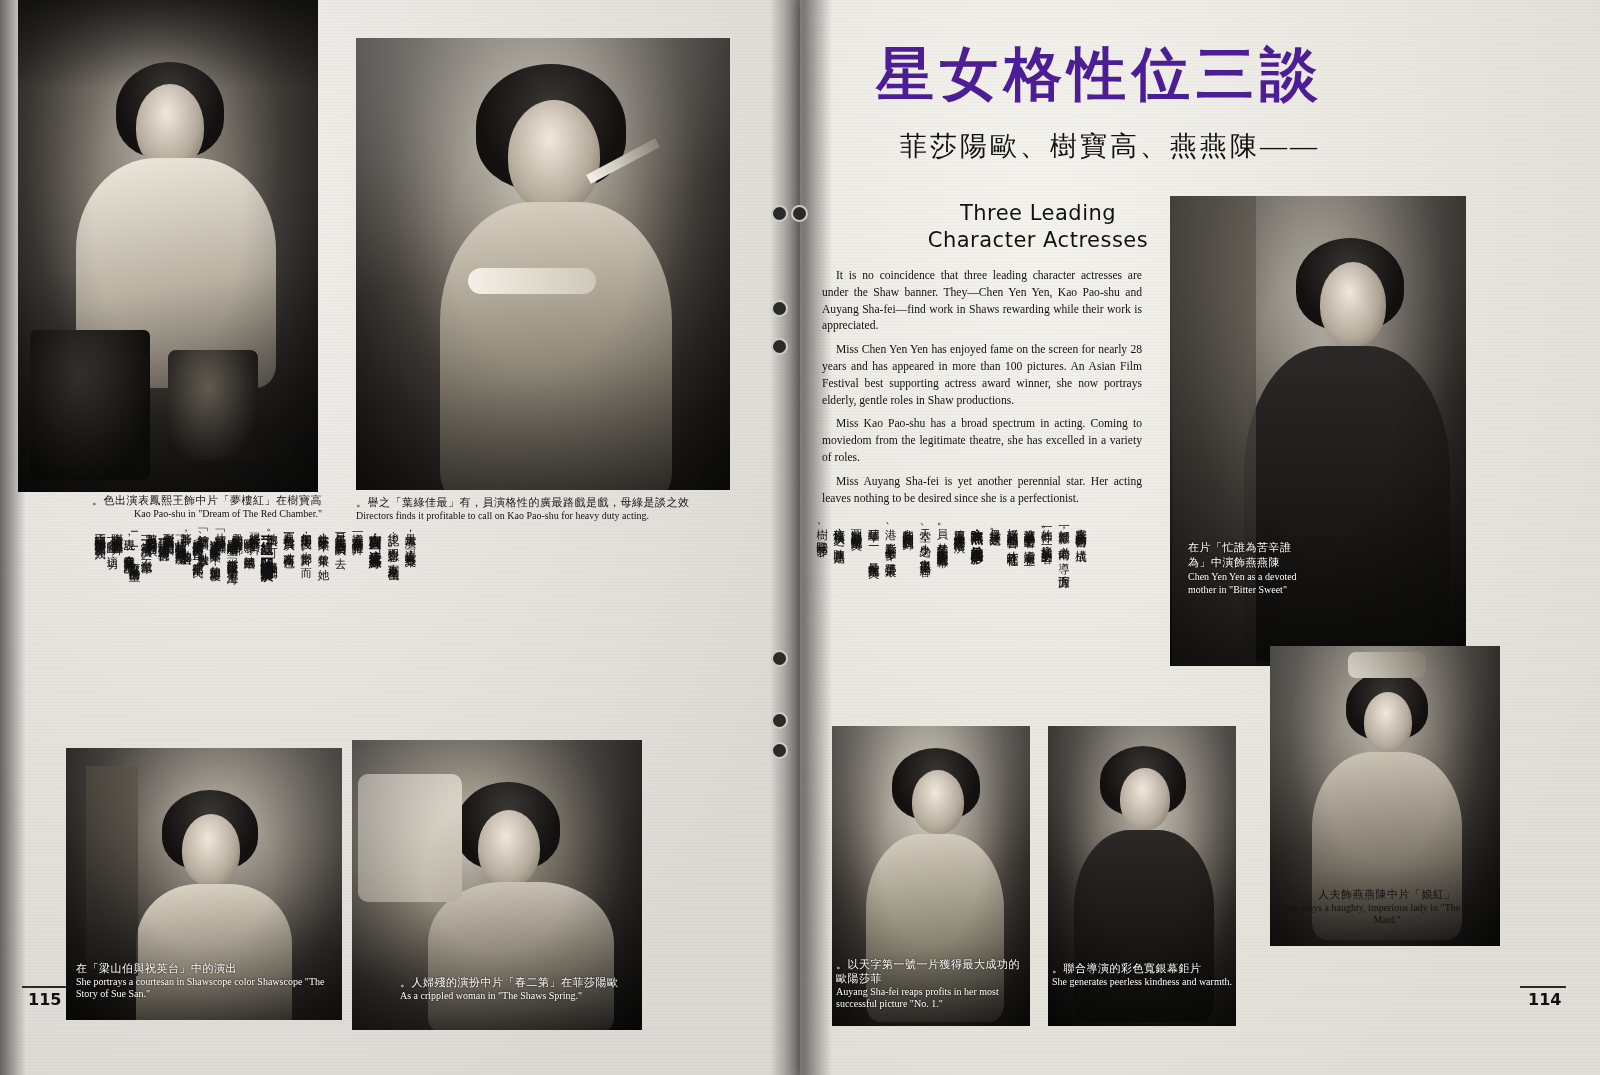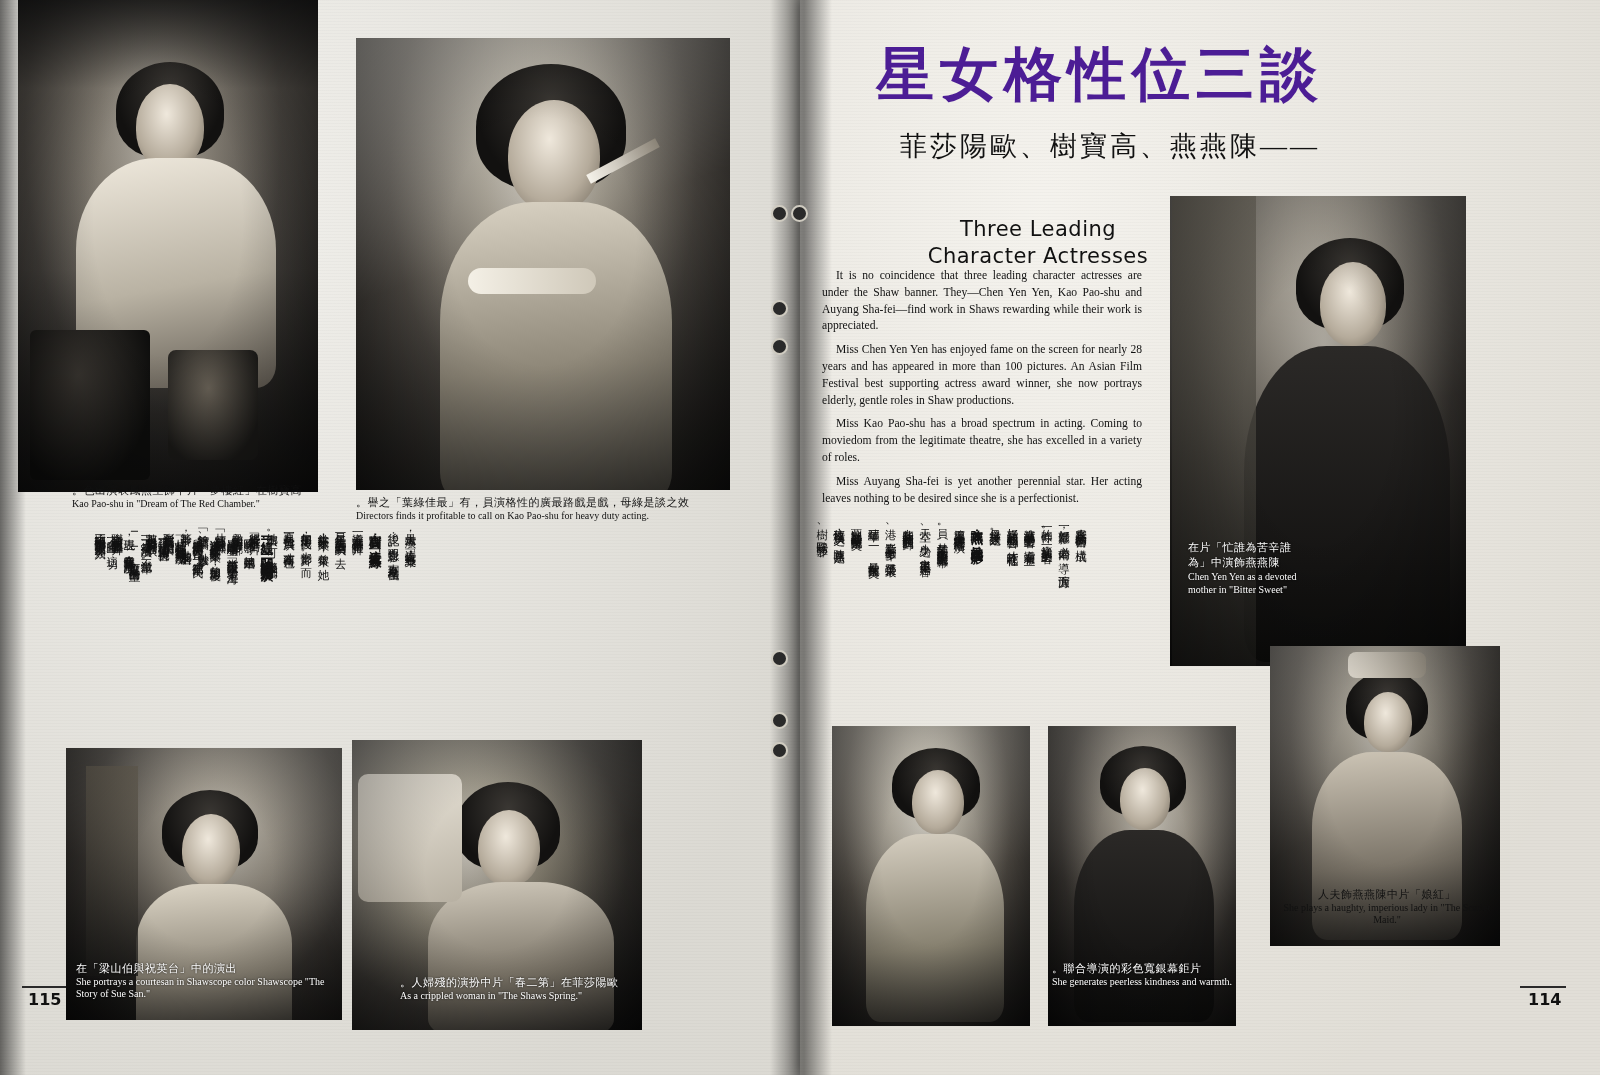--- a/index.html
+++ b/index.html
@@ -218,21 +218,21 @@
           linear-gradient(180deg, rgba(20,20,20,0.85) 0%, rgba(70,66,60,0.3) 18%, rgba(0,0,0,0.15) 55%, rgba(10,10,10,0.8) 100%);"></div>
       <div class="figure-hair" style="left:98px; top:62px; width:108px; height:96px;"></div>
       <div class="figure-head" style="left:118px; top:84px; width:68px; height:86px;"></div>
       <div class="figure-body" style="left:58px; top:158px; width:200px; height:230px;
            background:linear-gradient(170deg,#efe9dd,#b9b2a3 55%,#625c53);"></div>
       <div style="position:absolute; left:12px; top:330px; width:120px; height:150px;
            background:radial-gradient(ellipse at 40% 30%, #3c3833, #0d0d0c 75%); border-radius:6px;"></div>
       <div style="position:absolute; left:150px; top:350px; width:90px; height:110px;
            background:radial-gradient(ellipse at 45% 35%, #6a6358, #1a1917 78%); border-radius:8px;"></div>
     </div>
-    <div class="cap" style="left:72px; top:484px; width:250px;">
+    <div class="cap" style="left:72px; top:494px; width:250px;text-align:right;">
       <div class="cn">。色出演表鳳熙王飾中片「夢樓紅」在樹寶高</div>
       <div>Kao Pao-shu in "Dream of The Red Chamber."</div>
     </div>
 
     <div class="photo bw2 vignette" style="left:356px; top:38px; width:374px; height:452px;">
       <div class="tone" style="background:linear-gradient(160deg, rgba(245,243,236,0.5), rgba(60,57,52,0.25) 45%, rgba(12,12,11,0.7));"></div>
       <div class="figure-hair" style="left:120px; top:26px; width:150px; height:126px;"></div>
       <div class="figure-head" style="left:152px; top:62px; width:92px; height:112px;"></div>
       <div class="figure-body" style="left:84px; top:164px; width:232px; height:300px;
            background:linear-gradient(175deg,#d9d2c3,#8e8778 55%,#3a3833);"></div>
@@ -312,21 +312,21 @@
     <div class="folio" style="left:28px; top:990px;">115</div>
     <div class="rule" style="left:22px; top:986px; width:44px; height:2px;"></div>
   </div>
 
   <div class="page page-right">
     <div class="paper-grain"></div>
 
     <div class="headline-cn" style="left:76px; top:36px; font-size:58px;">星女格性位三談</div>
     <div class="subhead-cn" style="left:100px; top:128px; font-size:27px;">菲莎陽歐、樹寶高、燕燕陳——</div>
 
-    <div class="eng-title" style="left:88px; top:200px; width:300px; text-align:center;margin-top:16px;">
+    <div class="eng-title" style="left:88px; top:200px; width:300px; text-align:center;">
       <div>Three Leading</div>
       <div>Character Actresses</div>
     </div>
 
     <div class="eng-body" style="left:22px; top:268px; width:320px;">
       <p>It is no coincidence that three leading character actresses are under the Shaw banner. They—Chen Yen Yen, Kao Pao-shu and Auyang Sha-fei—find work in Shaws rewarding while their work is appreciated.</p>
       <p>Miss Chen Yen Yen has enjoyed fame on the screen for nearly 28 years and has appeared in more than 100 pictures. An Asian Film Festival best supporting actress award winner, she now portrays elderly, gentle roles in Shaw productions.</p>
       <p>Miss Kao Pao-shu has a broad spectrum in acting. Coming to moviedom from the legitimate theatre, she has excelled in a variety of roles.</p>
       <p>Miss Auyang Sha-fei is yet another perennial star. Her acting leaves nothing to be desired since she is a perfectionist.</p>
     </div>
@@ -363,20 +363,24 @@
       <div class="vcol">樹、歐陽莎菲</div>
     </div>
 
     <div class="photo bw6 vignette" style="left:32px; top:726px; width:198px; height:300px;">
       <div class="tone" style="background:linear-gradient(170deg, rgba(240,238,230,0.4), rgba(50,48,44,0.3) 50%, rgba(10,10,10,0.72));"></div>
       <div class="figure-hair" style="left:60px; top:22px; width:88px; height:72px;"></div>
       <div class="figure-head" style="left:80px; top:44px; width:52px; height:64px;"></div>
       <div class="figure-body" style="left:34px; top:108px; width:138px; height:188px;
            background:linear-gradient(175deg,#d6cfc1,#86806f 60%,#2f2d29);"></div>
     </div>
+    <div class="cap cap-white" style="left:36px; top:958px; width:192px;">
+      <div class="cn">。以天字第一號一片獲得最大成功的歐陽莎菲</div>
+      <div>Auyang Sha-fei reaps profits in her most successful picture "No. 1."</div>
+    </div>
 
     <div class="photo bw3 vignette" style="left:248px; top:726px; width:188px; height:300px;">
       <div class="tone" style="background:linear-gradient(190deg, rgba(235,231,221,0.35), rgba(40,38,35,0.35) 55%, rgba(9,9,9,0.78));"></div>
       <div class="figure-hair" style="left:52px; top:20px; width:86px; height:70px;"></div>
       <div class="figure-head" style="left:72px; top:42px; width:50px; height:62px;"></div>
       <div class="figure-body dark-body" style="left:26px; top:104px; width:140px; height:192px;"></div>
     </div>
     <div class="cap cap-white" style="left:252px; top:962px; width:184px;">
       <div class="cn">。聯合導演的彩色寬銀幕鉅片</div>
       <div>She generates peerless kindness and warmth.</div>

